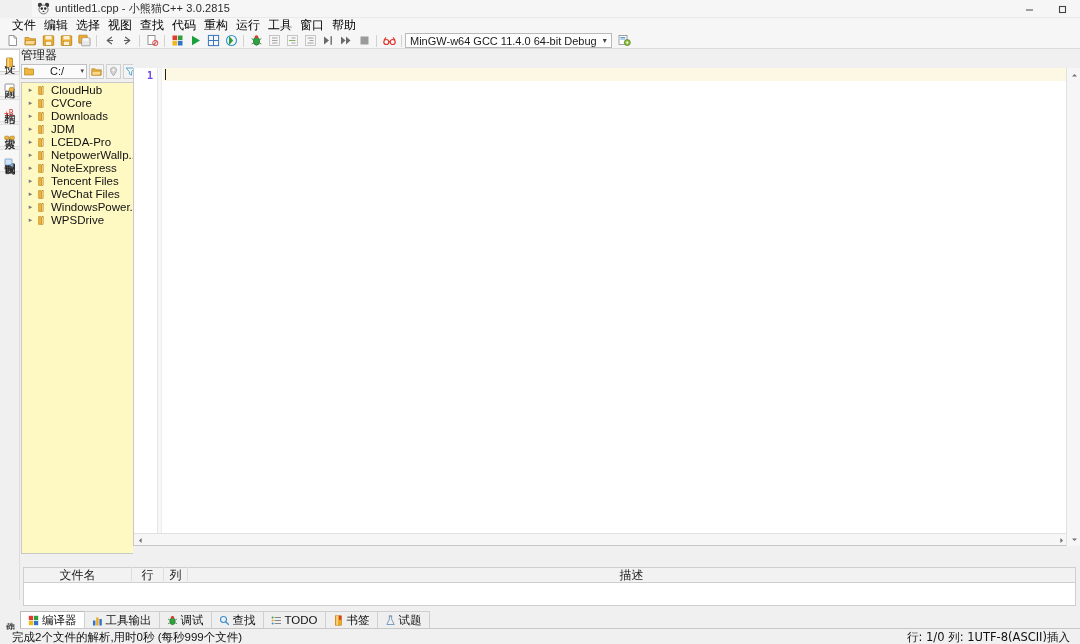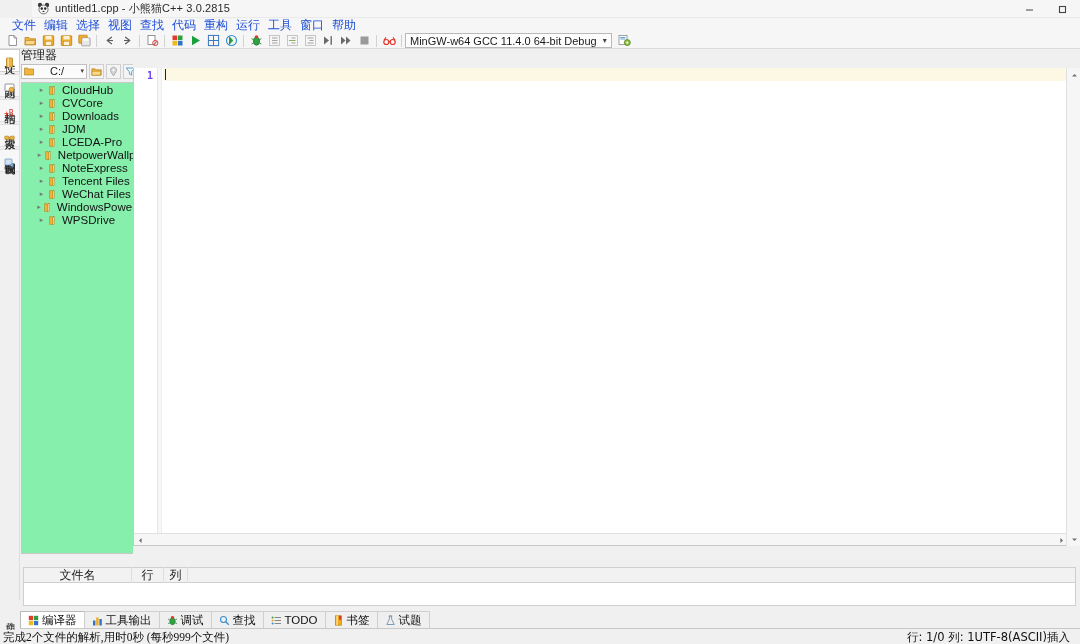--- a/index.html
+++ b/index.html
@@ -36,21 +36,21 @@
     color:#555; font-size: 11px;
   }
 
   
   .menubar {
     position:absolute; left:0; top:18px; width:1080px; height:15px;
     background:#f6f6f6;
     display:flex; align-items:center; padding-left:8px;
   }
   .menu-item {
-    font-size: 12px; color:#1d4ed8;
+    font-size: 12px; color:#000000;
     padding: 0 4px; line-height: 15px; white-space: nowrap;
     font-family: "DejaVu Sans", sans-serif;
   }
 
   
   .toolbar {
     position:absolute; left:0; top:33px; width:1080px; height:16px;
     background:#f6f6f6;
     display:flex; align-items:center; padding-left:3px;
     border-bottom:1px solid #dcdcdc;
@@ -101,21 +101,21 @@
     height:15px; width:66px; background:#fbfbfb; border:1px solid #c0c0c0;
     display:flex; align-items:center; padding:0 2px; font-size:11px; gap:16px;
   }
   .path-combo .ptext { flex:1; white-space:nowrap; overflow:hidden; }
   .mini-btn {
     width:15px; height:15px; border:1px solid #cfcfcf; background:#f4f4f4;
     display:flex; align-items:center; justify-content:center;
   }
   .tree {
     position:absolute; left:1px; top:33px; width:125px; height:472px;
-    background:#86efac; border:1px solid #c8c8c8; overflow:hidden;padding-left:11px;
+    background:#fef9c3; border:1px solid #c8c8c8; overflow:hidden;
   }
   .tree-row {
     height:13px; display:flex; align-items:center; padding-left:4px; gap:3px;
     font-size:11.5px; color:#111; white-space:nowrap;
   }
   .twisty { width:9px; height:9px; display:flex; align-items:center; justify-content:center; color:#7a7a7a; font-size:7px;}
   .folder-ico { width:10px; height:10px; flex:0 0 auto; }
 
   
   .editor-wrap {
@@ -213,21 +213,21 @@
   }
   .btab.active { background:#ffffff; border-color:#b9b9b9;margin-top:29px; }
   .btab-ico { width:11px; height:11px; flex:0 0 auto; }
 
   
   .statusbar {
     position:absolute; left:0; top:630px; width:1080px; height:14px;
     background:#f0f0f0; display:flex; align-items:center;
     font-size:11.5px; color:#111;
   }
-  .status-left { padding-left:3px; white-space:nowrap; font-family:Liberation Serif, serif;}
+  .status-left { padding-left:12px; white-space:nowrap; font-family:Liberation Sans, sans-serif;}
   .status-right {
     margin-left:auto; display:flex; align-items:flex-start; 
     padding-right:10px; white-space:nowrap; font-family:"DejaVu Sans", sans-serif;
   }
   .vsidelabel {
     position:absolute; left:0; top:600px; width:20px; height:30px;
     display:flex; align-items:center; justify-content:center;
     background:#f0f0f0;
   }
   .vsidelabel span {
@@ -653,20 +653,21 @@
           </svg>
       </div>
     </div>
   </div>
 
   <div class="bottom-panel">
     <div class="res-header">
       <div class="res-col" style="width:108px">文件名</div>
       <div class="res-col" style="width:32px">行</div>
       <div class="res-col" style="width:24px">列</div>
+      <div class="res-col" style="flex:1;border-right:none">描述</div>
     </div>
     <div class="res-body"></div>
   </div>
 
   <div class="btabs">
     <div class="btab active">
       <span class="btab-ico">
         <svg width="11" height="11" viewBox="0 0 11 11">
             <rect x="0.8" y="0.8" width="4.3" height="4.3" fill="#e23b2e"></rect>
             <rect x="5.9" y="0.8" width="4.3" height="4.3" fill="#2f9e3f"></rect>

